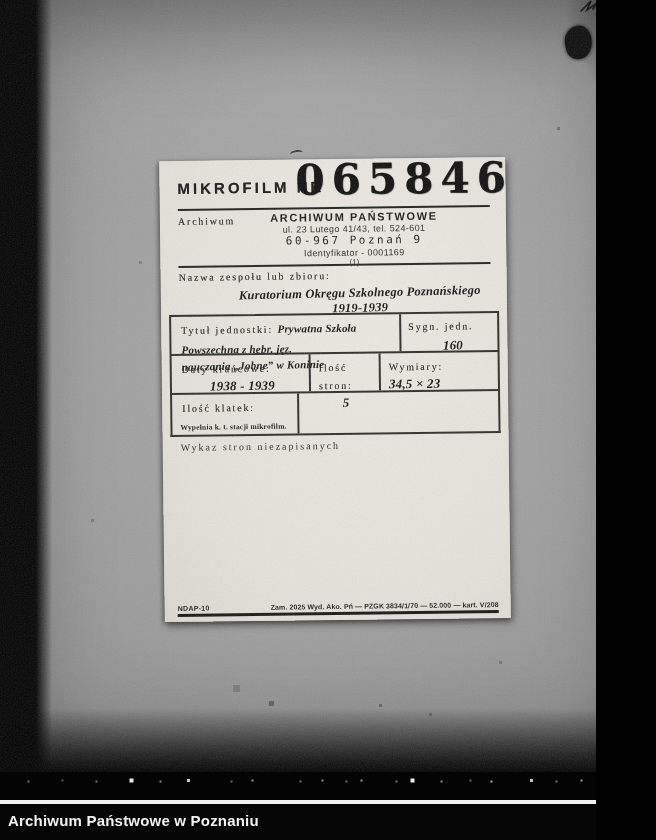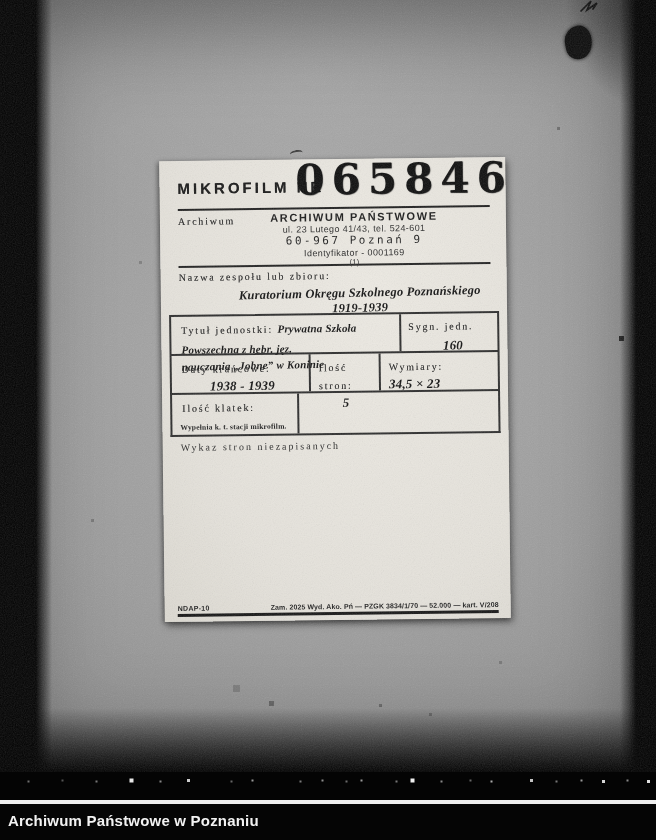--- a/index.html
+++ b/index.html
@@ -1,16 +1,16 @@
 <!DOCTYPE html>
 <html><head>
 <meta charset="utf-8">
 <style>
   html,body{margin:0;padding:0;background:#000;}
-  .stage{position:relative;width:656px;height:840px;overflow:hidden;background:#fde047;
+  .stage{position:relative;width:596px;height:840px;overflow:hidden;background:#fde047;
          font-family:"Liberation Sans",sans-serif;}
   
   .photo{position:absolute;left:0;top:0;width:656px;height:772px;
     background:
       radial-gradient(ellipse 420px 260px at 48% 10%, rgba(255,255,255,0.10), rgba(255,255,255,0) 70%),
       radial-gradient(ellipse 620px 520px at 50% 46%, #a9a9a9, #9c9c9c 55%, #8f8f8f 82%, #828282 100%);
     box-shadow:inset 0 0 90px 18px rgba(0,0,0,0.40);}
   .edge-left{position:absolute;left:0;top:0;width:52px;height:772px;
     background:linear-gradient(90deg,#020202 0,#020202 36px,rgba(2,2,2,0.55) 43px,rgba(2,2,2,0) 52px);}
   .edge-right{position:absolute;right:0;top:0;width:36px;height:772px;

